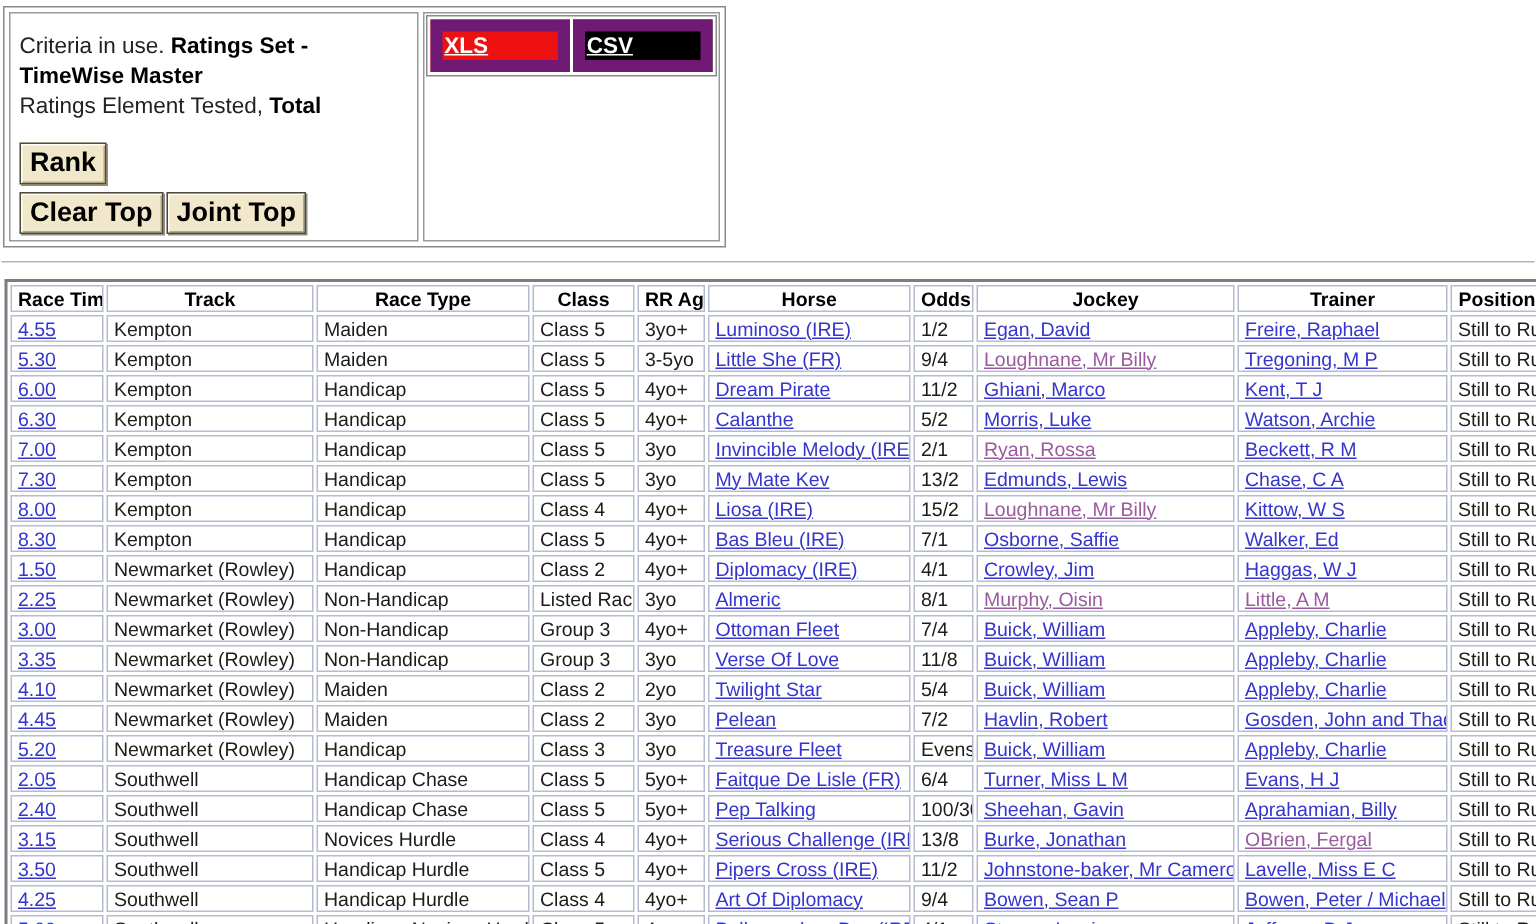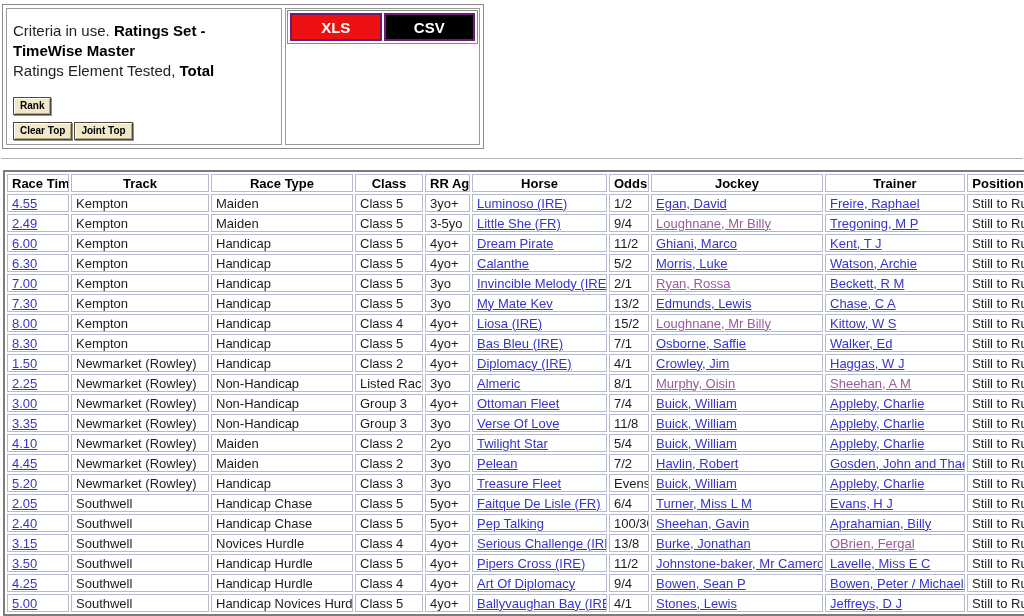--- a/index.html
+++ b/index.html
@@ -28,21 +28,21 @@
   .download-cell { width: 218px; padding: 1px; }
 
   .criteria-text { font-size: 15px; line-height: 20px; margin-top: 8px; color: #222; }
   .criteria-text b { color: #000; }
 
   .btn-row { margin-top: 14px; }
   .btn-row2 { margin-top: 5px; }
   .classic-btn {
     display: inline-block;
     font-family: "Liberation Sans", sans-serif;
-    font-size: 10px; font-weight: bold; color: #000;
+    font-size: 18px; font-weight: bold; color: #000;
     background: #f1e7ca;
     border: 1px solid #4e4a3a;
     box-shadow: inset 1px 1px 0 #fffdf4, inset -1px -1px 0 #b3a握;
     box-shadow: inset 1px 1px 0 #fffdf4, inset -1px -1px 0 #b3a77e, 1px 1px 0 #8f8f8f;
     padding: 2px 6px 3px 6px;
     margin-right: 2px;
     cursor: pointer;
   }
 
   .download-table {
@@ -55,27 +55,28 @@
     background: #d4d4d4;
     border: 1px solid #3c3c3c;
     text-align: center;
     font-weight: bold;
     font-size: 14px;
     color: #000;
     height: 22px;
   }
   .dl-btn {
     width: 50%;
-    text-align: center;
+    text-align: left;
     font-weight: bold;
     font-size: 15px;
     color: #ffffff;
     height: 28px;
-    border: 2px solid #701a75;
+    border: 8px solid #701a75;
     cursor: pointer;
+    text-decoration: underline;
   }
   .dl-xls { background: var(--xls-bg, #ee1111); }
   .dl-csv { background: var(--csv-bg, #000000); }
 
   .download-spacer { height: 64px; }
 
   hr.page-rule {
     border: none;
     border-top: 1px solid #b5b5b5;
     margin: 9px 1px 0 1px;
@@ -184,21 +185,21 @@
         <td class="col2">Maiden</td>
         <td class="col3">Class 5</td>
         <td class="col4">3yo+</td>
         <td class="col5"><a>Luminoso (IRE)</a></td>
         <td class="col6">1/2</td>
         <td class="col7"><a>Egan, David</a></td>
         <td class="col8"><a>Freire, Raphael</a></td>
         <td class="col9">Still to Run</td>
       </tr>
       <tr>
-        <td class="col0"><a>2.49</a></td>
+        <td class="col0"><a>5.30</a></td>
         <td class="col1">Kempton</td>
         <td class="col2">Maiden</td>
         <td class="col3">Class 5</td>
         <td class="col4">3-5yo</td>
         <td class="col5"><a>Little She (FR)</a></td>
         <td class="col6">9/4</td>
         <td class="col7"><a class="visited">Loughnane, Mr Billy</a></td>
         <td class="col8"><a>Tregoning, M P</a></td>
         <td class="col9">Still to Run</td>
       </tr>
@@ -288,21 +289,21 @@
       </tr>
       <tr>
         <td class="col0"><a>2.25</a></td>
         <td class="col1">Newmarket (Rowley)</td>
         <td class="col2">Non-Handicap</td>
         <td class="col3">Listed Race</td>
         <td class="col4">3yo</td>
         <td class="col5"><a>Almeric</a></td>
         <td class="col6">8/1</td>
         <td class="col7"><a class="visited">Murphy, Oisin</a></td>
-        <td class="col8"><a class="visited">Sheehan, A M</a></td>
+        <td class="col8"><a class="visited">Little, A M</a></td>
         <td class="col9">Still to Run</td>
       </tr>
       <tr>
         <td class="col0"><a>3.00</a></td>
         <td class="col1">Newmarket (Rowley)</td>
         <td class="col2">Non-Handicap</td>
         <td class="col3">Group 3</td>
         <td class="col4">4yo+</td>
         <td class="col5"><a>Ottoman Fleet</a></td>
         <td class="col6">7/4</td>

